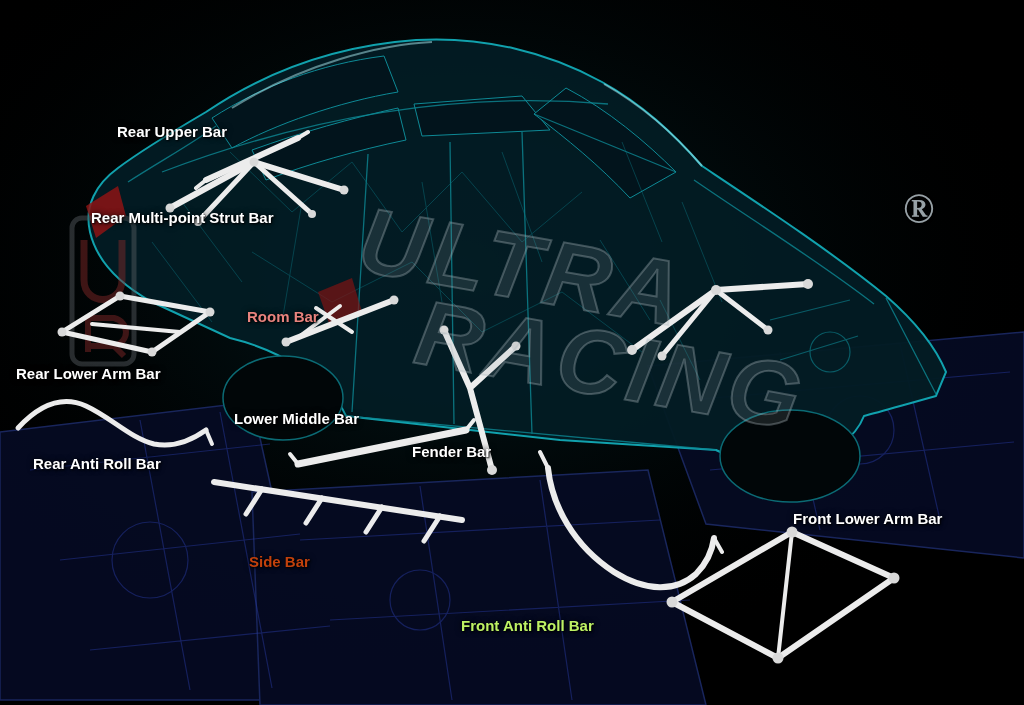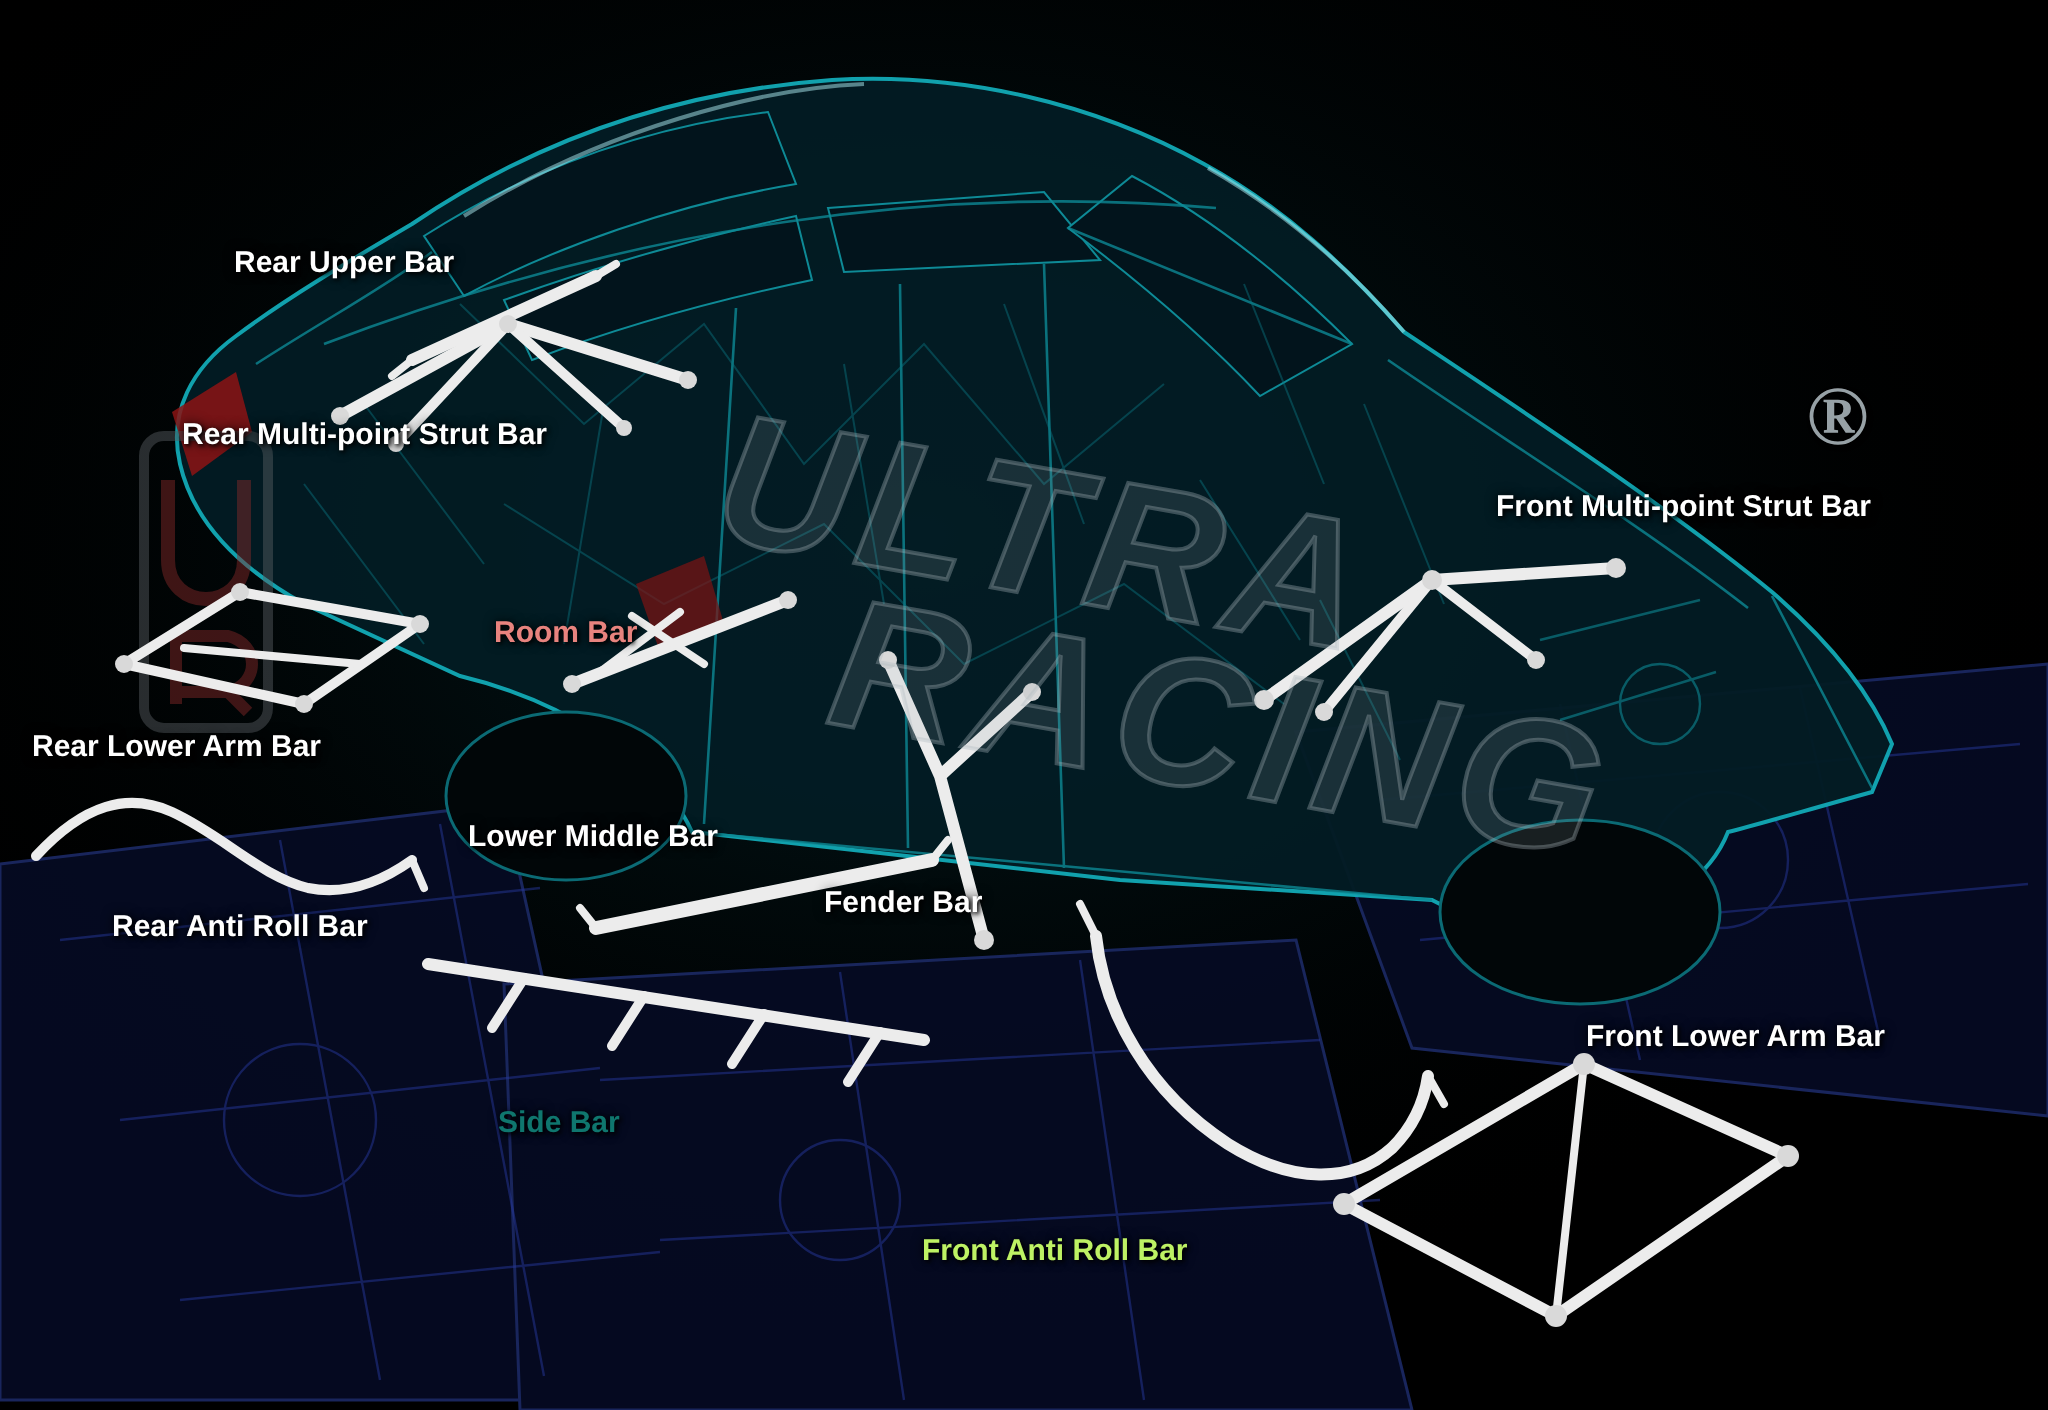--- a/index.html
+++ b/index.html
@@ -178,20 +178,19 @@
     <span class="wm-line wm-1">ULTRA</span>
     <span class="wm-line wm-2">RACING</span>
   </div>
   <div class="registered">®</div>
 
   <div class="label" style="left: 117px; top: 113px; color: rgb(255, 255, 255); margin-top: 10px;">Rear Upper Bar</div>
   <div class="label" style="left: 91px; top: 209px; color: rgb(255, 255, 255);">Rear Multi-point Strut Bar</div>
   <div class="label" style="left: 247px; top: 308px; color: rgb(232, 131, 126);">Room Bar</div>
   <div class="label" style="left: 16px; top: 365px; color: rgb(255, 255, 255);">Rear Lower Arm Bar</div>
   <div class="label" style="left: 234px; top: 410px; color: rgb(255, 255, 255); text-align: right;">Lower Middle Bar</div>
-  <div class="label" style="left: 33px; top: 455px; color: rgb(255, 255, 255); margin-left: 23px;">Rear Anti Roll Bar</div>
+  <div class="label" style="left: 33px; top: 455px; color: rgb(255, 255, 255);">Rear Anti Roll Bar</div>
   <div class="label" style="left: 412px; top: 443px; color: rgb(255, 255, 255);">Fender Bar</div>
-  <div class="label" style="left: 249px; top: 553px; color: #0f766e;">Side Bar</div>
+  <div class="label" style="left: 249px; top: 553px; color: #c2410c;">Side Bar</div>
   <div class="label" style="left: 461px; top: 617px; color: #bef264;">Front Anti Roll Bar</div>
-  <div class="label" style="left: 748px; top: 245px; color: rgb(255, 255, 255);">Front Multi-point Strut Bar</div>
   <div class="label" style="left: 793px; top: 510px; color: rgb(255, 255, 255);">Front Lower Arm Bar</div>
 
 </div>
 
 </body></html>

